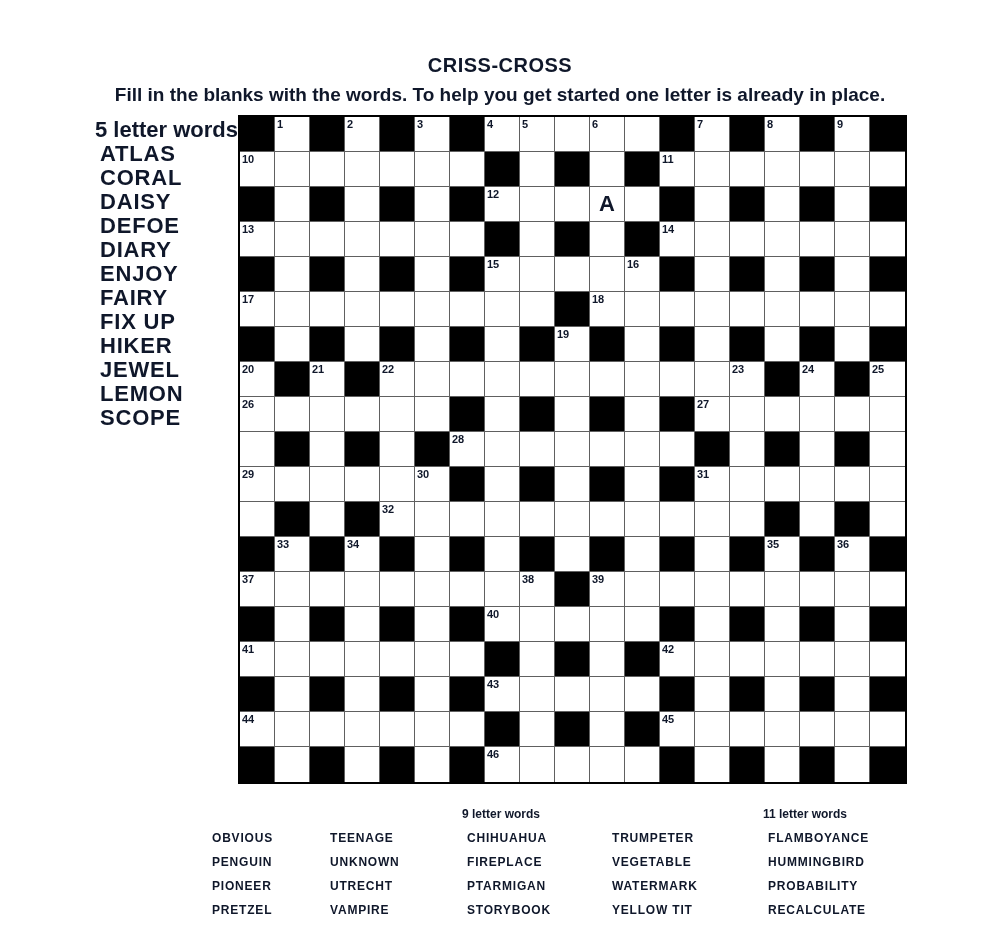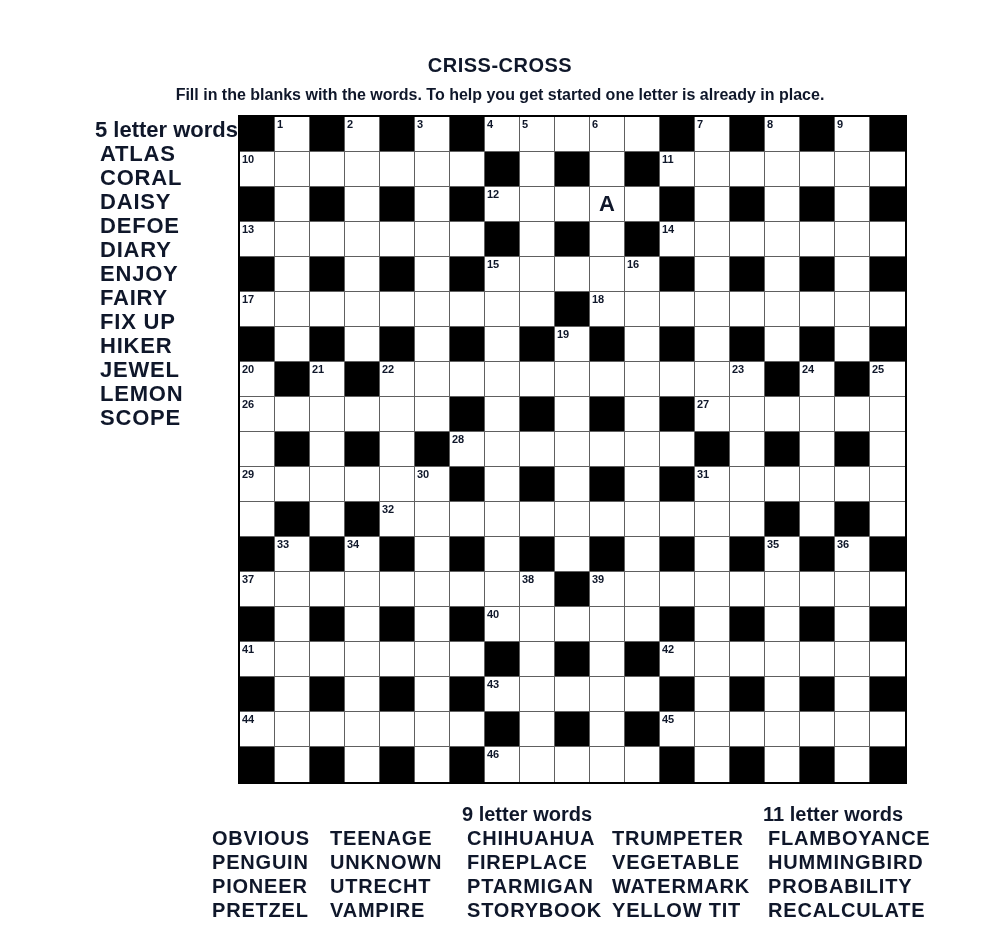--- a/index.html
+++ b/index.html
@@ -1,27 +1,27 @@
 <!DOCTYPE html>
 <html><head>
 <meta charset="utf-8">
 <style>
   html,body{margin:0;padding:0;background:#ffffff;}
   .page{position:relative;width:1000px;height:945px;background:#ffffff;overflow:hidden;
         font-family:"Liberation Sans",sans-serif;color:#0f172a;}
   .title{position:absolute;top:53px;left:0;width:100%;height:24px;line-height:24px;
          text-align:center;font-size:20px;font-weight:bold;letter-spacing:.5px;}
   .subtitle{position:absolute;top:83px;left:0;width:100%;height:24px;line-height:24px;
-            text-align:center;font-size:16px;font-weight:bold;}
+            text-align:center;font-size:19px;font-weight:bold;}
   
   .left-list{position:absolute;left:95px;top:118px;font-size:22px;font-weight:bold;}
   .group+.group{margin-top:6px;}
   .group-label{height:24px;line-height:24px;white-space:nowrap;}
   .word{height:24px;line-height:24px;padding-left:5px;letter-spacing:.8px;white-space:nowrap;}
-  .bcol{position:absolute;top:802px;font-size:20px;font-weight:bold;}
+  .bcol{position:absolute;top:802px;font-size:12px;font-weight:bold;}
   
   .grid{position:absolute;left:238px;top:115px;display:grid;
         grid-template-columns:repeat(19,35px);grid-auto-rows:35px;
         border:2px solid #000;background:#fff;}
   .cell{position:relative;box-sizing:border-box;background:#fff;
         border-right:1px solid #606060;border-bottom:1px solid #606060;}
   .cell.black{background:#000000;}
   .cell.last-col{border-right:none;}
   .cell.last-row{border-bottom:none;}
   .num{position:absolute;top:0;left:2px;font-size:11px;line-height:14px;font-weight:bold;}

